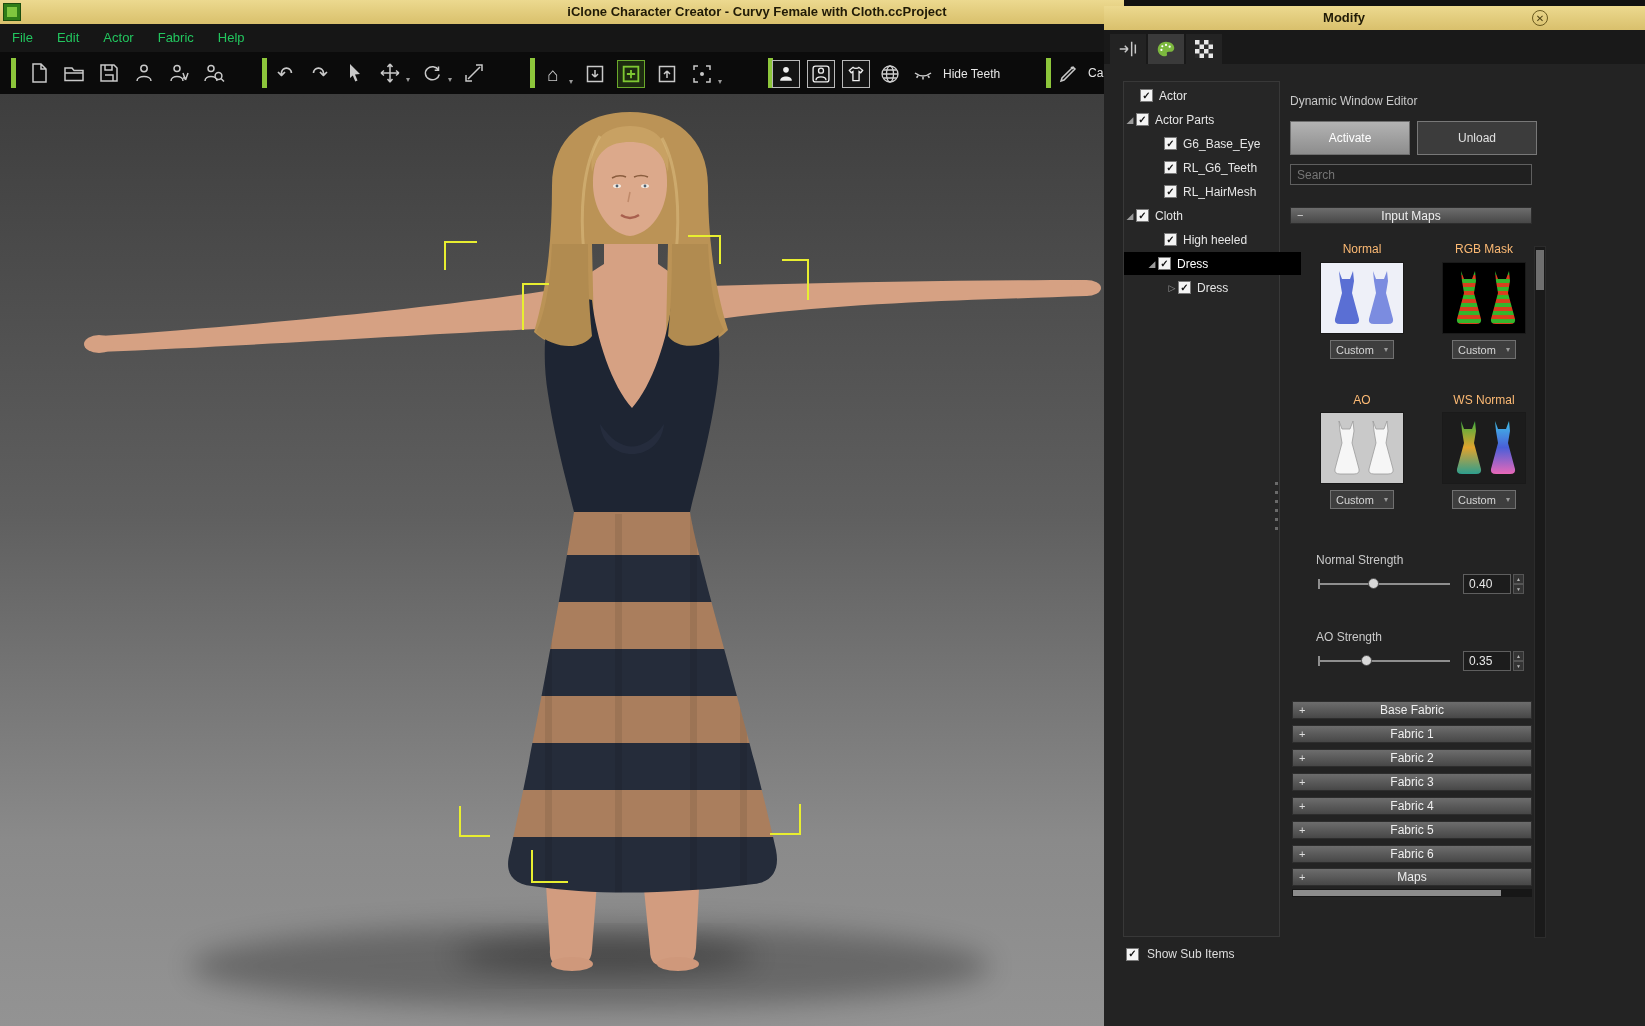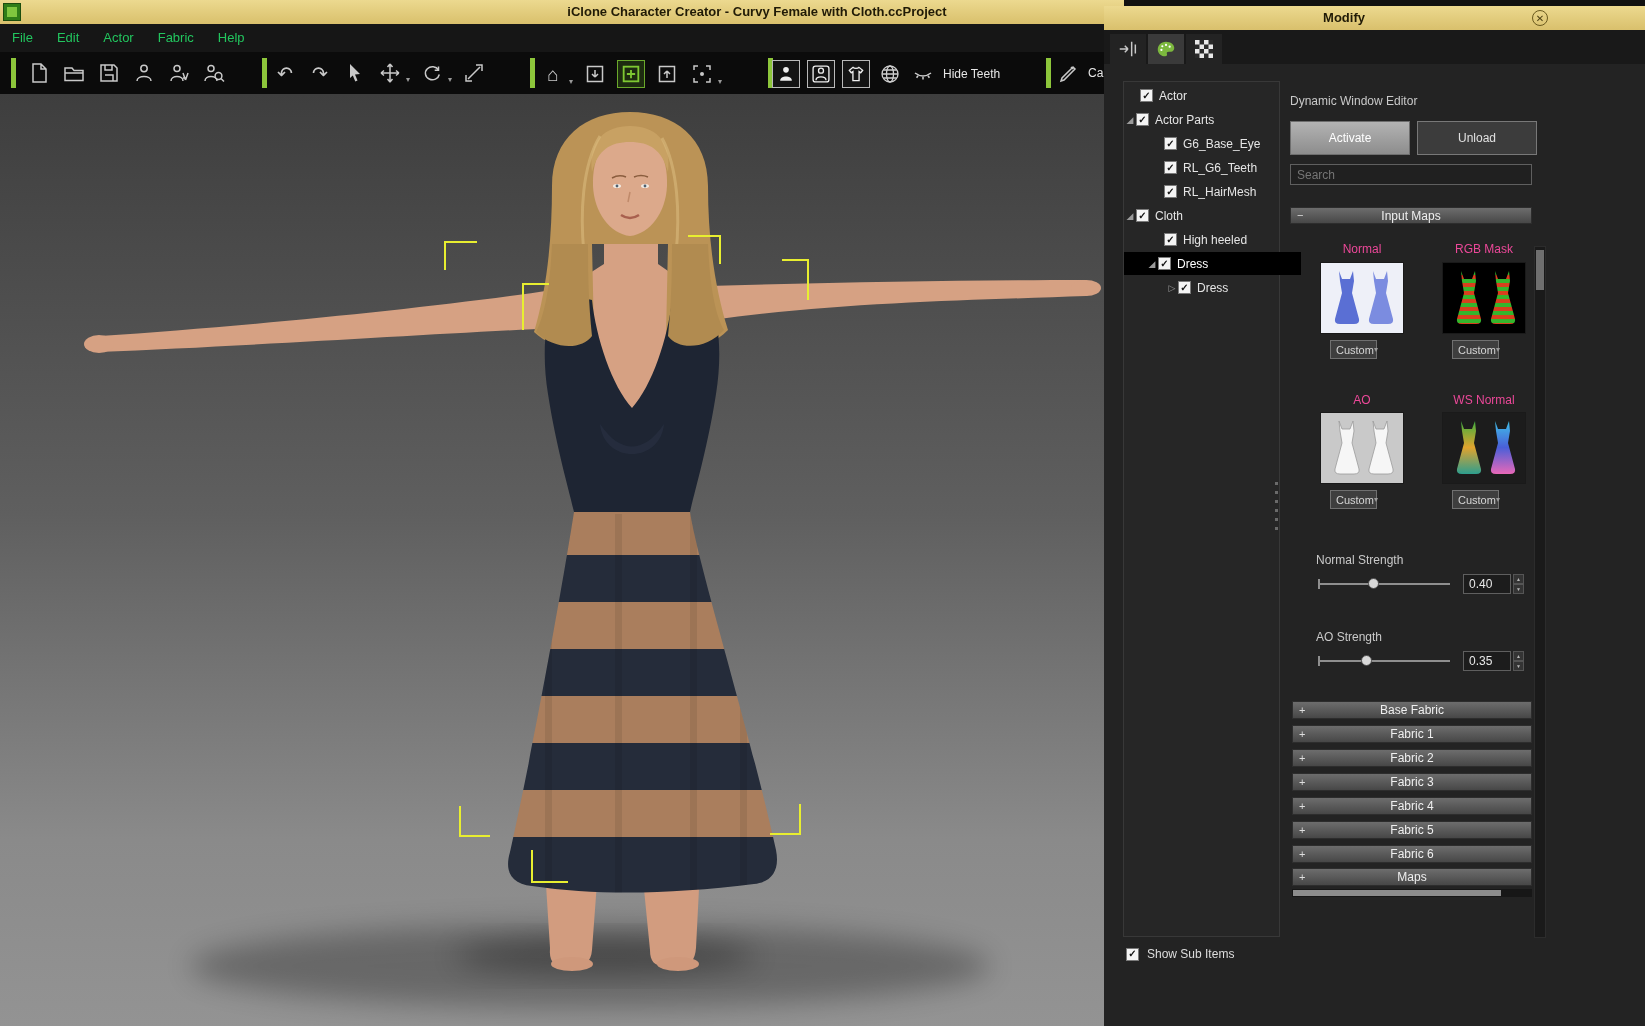--- a/index.html
+++ b/index.html
@@ -65,23 +65,23 @@
   .clabel{font-size:12px;color:#c9c9c9;white-space:nowrap;}
   .btn{height:34px;display:flex;align-items:center;justify-content:center;font-size:12px;
     box-sizing:border-box;}
   .btn-activate{background:linear-gradient(#b3b3b3,#8d8d8d);border:1px solid #6e6e6e;color:#fff;}
   .btn-unload{background:#3c3c3c;border:1px solid #787878;color:#e0e0e0;}
   .search{left:186px;top:158px;width:242px;height:21px;background:#202020;border:1px solid #5f5f5f;
     color:#bdbdbd;font-size:12px;padding:0 6px;box-sizing:border-box;font-family:"Liberation Sans",sans-serif;}
   .sec-hdr{background:linear-gradient(#6d6d6d,#474747);border:1px solid #2d2d2d;color:#efefef;
     font-size:12px;display:flex;align-items:center;justify-content:center;box-sizing:border-box;}
   .sec-mark{position:absolute;left:6px;font-size:11px;color:#dedede;line-height:1;}
-  .map-label{width:84px;text-align:center;font-size:12px;color:#ec4899;}
+  .map-label{width:84px;text-align:center;font-size:12px;color:#fdba74;}
   .thumb{width:84px;height:72px;box-sizing:border-box;border:1px solid #1a1a1a;}
-  .custom-btn{width:47px;height:19px;background:#3e3e3e;border:1px solid #707070;color:#d5d5d5;
+  .custom-btn{width:64px;height:19px;background:#3e3e3e;border:1px solid #707070;color:#d5d5d5;
     font-size:11px;display:flex;align-items:center;justify-content:space-between;
     padding:0 5px;box-sizing:border-box;}
   .custom-btn .caret{margin:0;padding:0;align-self:center;}
   .track{height:2px;background:#8f8f8f;}
   .tick{position:absolute;left:0;top:-4px;width:2px;height:10px;background:#8f8f8f;}
   .thumb-dot{position:absolute;top:-5px;width:11px;height:11px;border-radius:50%;
     background:#d9d9d9;border:1px solid #4a4a4a;box-sizing:border-box;}
   .valbox{width:48px;height:20px;background:#1c1c1c;border:1px solid #5f5f5f;color:#e8e8e8;
     font-size:12px;padding:0 5px;box-sizing:border-box;font-family:"Liberation Sans",sans-serif;}
   .spin{width:11px;height:20px;display:flex;flex-direction:column;}

